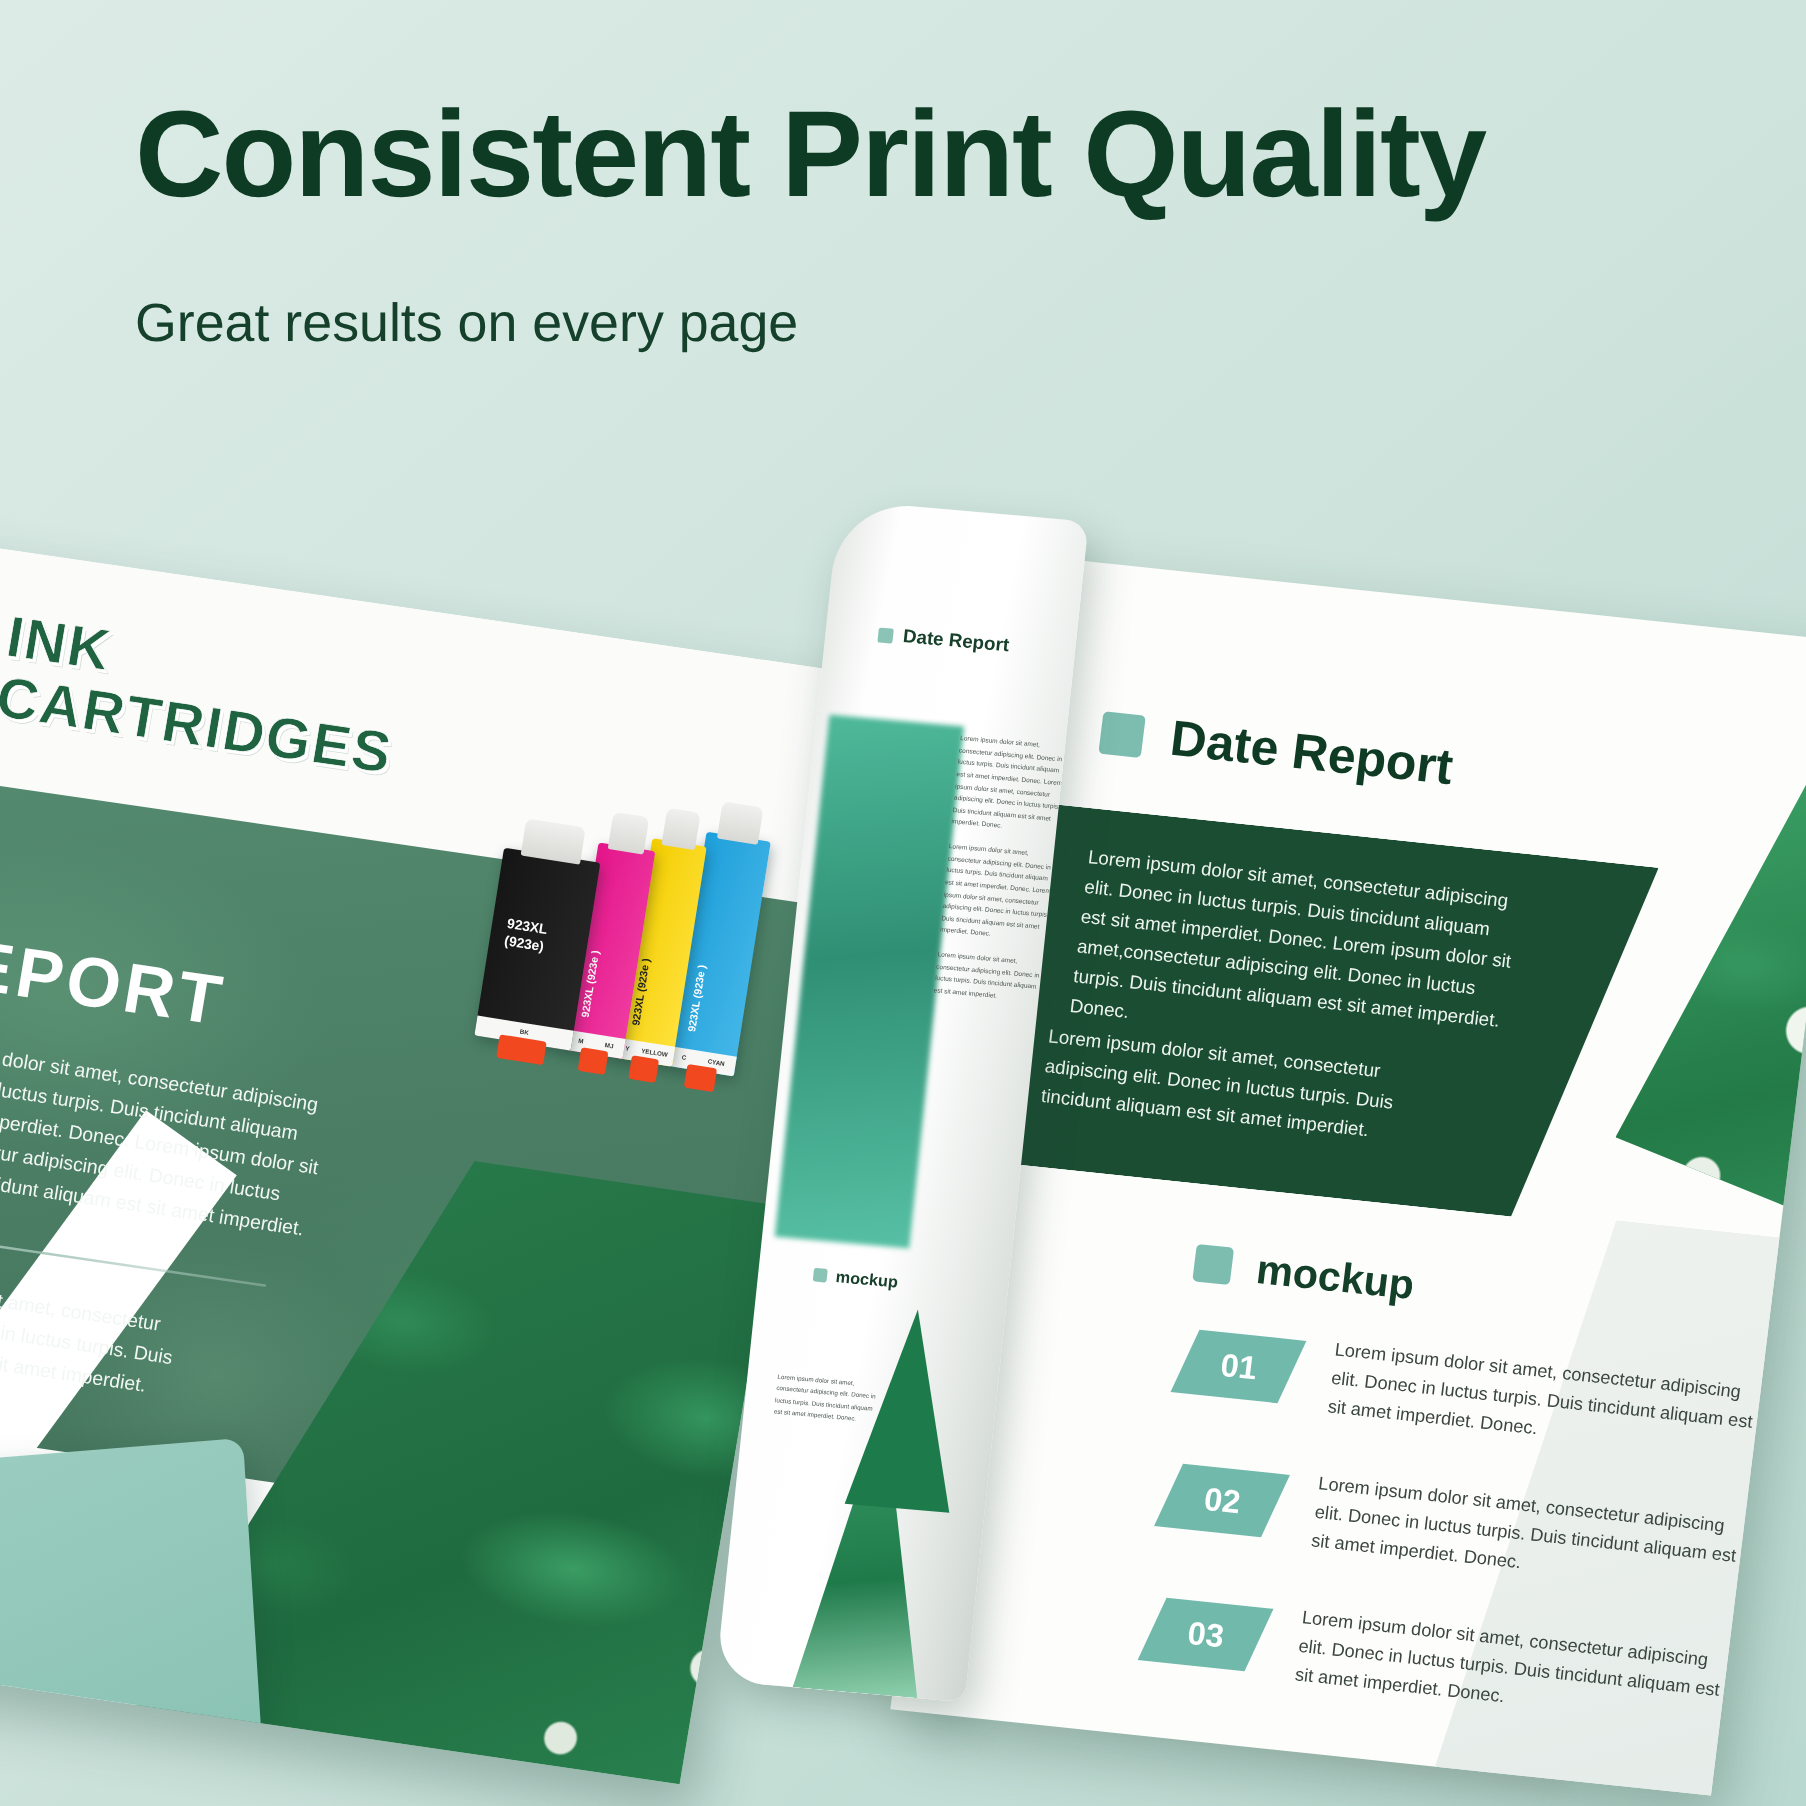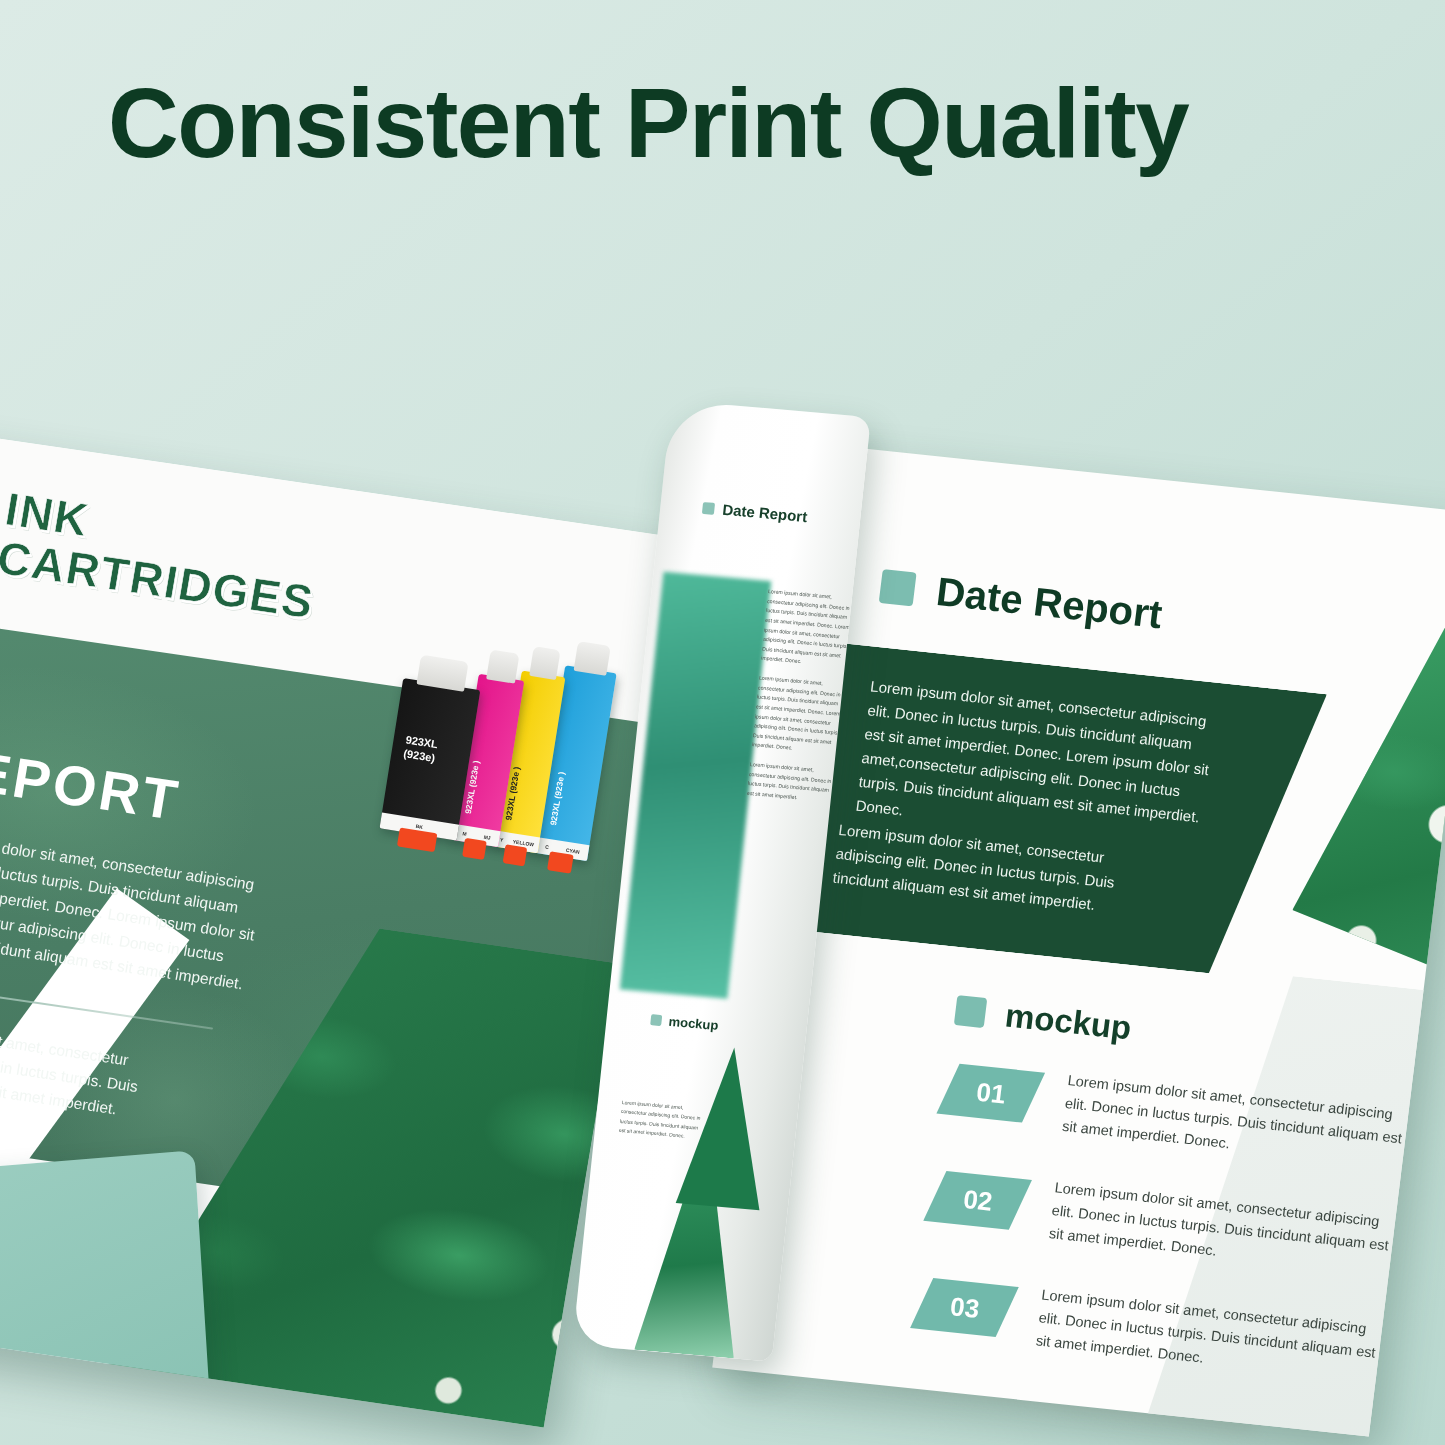--- a/index.html
+++ b/index.html
@@ -217,20 +217,21 @@
     transform: rotate(2deg); z-index:-1;
   }
 </style>
 </head>
 <body>
 
 <div class="stage">
 
   <div class="hero-head">
     <div class="hero-title">Consistent Print Quality</div>
+    <div class="hero-sub">Great results on every page</div>
   </div>
 
   <div class="left-brochure">
     <div class="lb-white-top"></div>
 
     <div class="lb-ink-title">
       <div>INK</div>
       <div>CARTRIDGES</div>
     </div>
 

